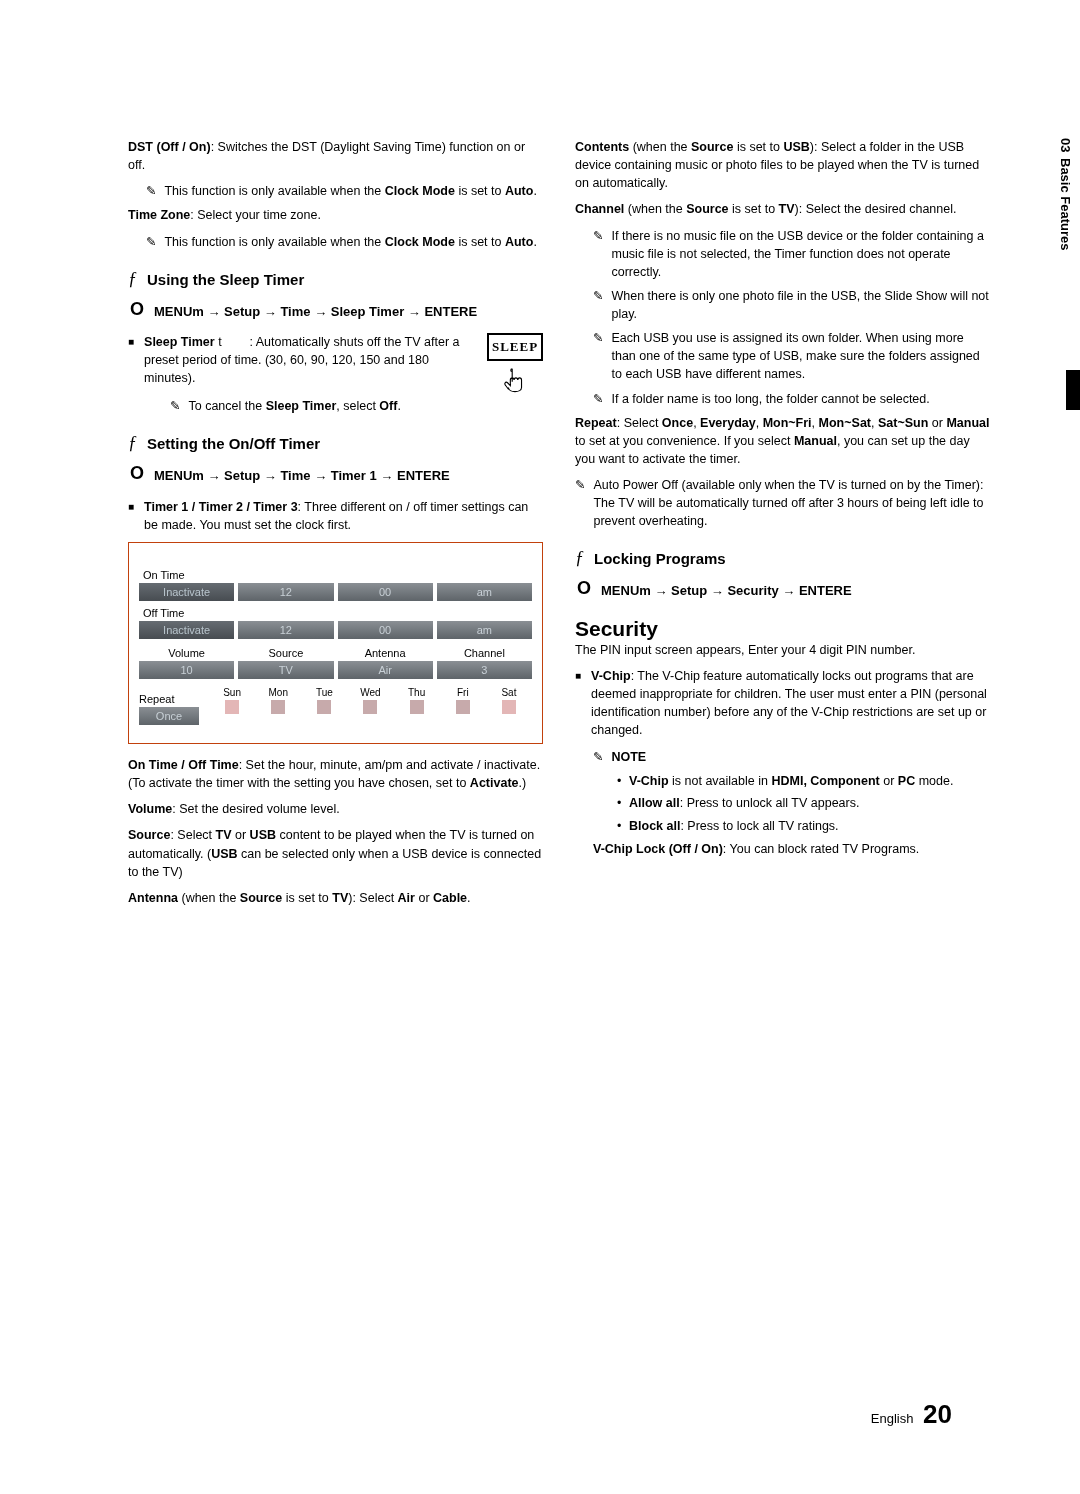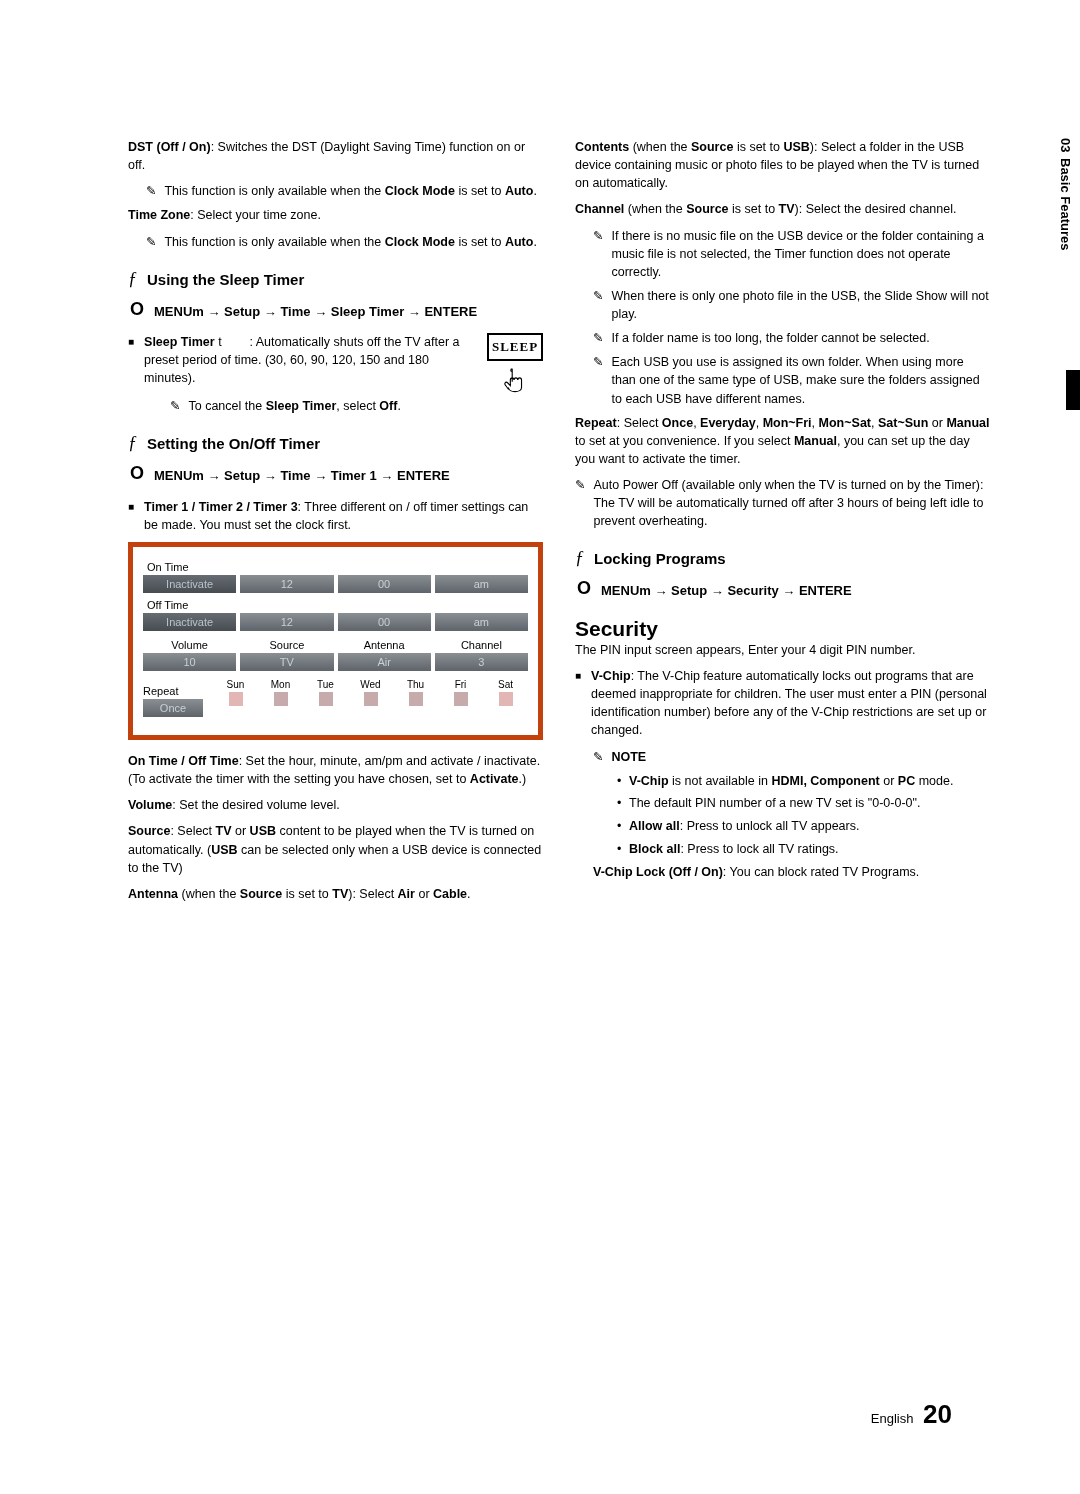--- a/index.html
+++ b/index.html
@@ -94,22 +94,22 @@
   }
   .sleepbtn .frame {
     border: 2px solid #000; border-radius: 0;
     width: 52px; height: 26px;
     display:flex; align-items:center; justify-content:center;
     font-family: serif; font-size: 13px; letter-spacing: 1px; font-weight:bold;
     margin-bottom:4px;
   }
   .sleepbtn svg { display:block; }
   .timerbox {
-    border: 5px solid #c2410c;
-    padding: 8px 10px 18px 10px;
+    border: 1px solid #c2410c;
+    padding: 20px 10px 18px 10px;
     margin: 8px 0 12px 0;
     font-size: 11px;
   }
   .tblabel { font-size: 11px; margin: 6px 0 2px 4px; }
   .tbrow { display:flex; gap:4px; margin-bottom:2px; }
   .tcell {
     background: linear-gradient(#8a8f94, #5e6469);
     color: #c8d0d6;
     flex: 1;
     text-align: center;
@@ -300,25 +300,25 @@
       <div class="tip">
           <span class="tipicon"></span>
           <span>If there is no music file on the USB device or the folder containing a music file is not selected, the Timer function does not operate correctly.</span>
         </div>
       <div class="tip">
           <span class="tipicon"></span>
           <span>When there is only one photo file in the USB, the Slide Show will not play.</span>
         </div>
       <div class="tip">
           <span class="tipicon"></span>
+          <span>Each USB you use is assigned its own folder. When using more than one of the same type of USB, make sure the folders assigned to each USB have different names.</span>
+        </div>
+      <div class="tip">
+          <span class="tipicon"></span>
           <span>If a folder name is too long, the folder cannot be selected.</span>
-        </div>
-      <div class="tip">
-          <span class="tipicon"></span>
-          <span>Each USB you use is assigned its own folder. When using more than one of the same type of USB, make sure the folders assigned to each USB have different names.</span>
         </div>
 
       <p class="para">
         <span class="bold">Repeat</span><span>: Select </span><span class="bold">Once</span><span>, </span><span class="bold">Everyday</span><span>, </span><span class="bold">Mon~Fri</span><span>, </span><span class="bold">Mon~Sat</span><span>, </span><span class="bold">Sat~Sun</span><span> or </span><span class="bold">Manual</span><span> to set at you convenience. If you select </span><span class="bold">Manual</span><span>, you can set up the day you want to activate the timer.</span>
       </p>
       <div class="tip" style="margin-left:0">
           <span class="tipicon"></span>
           <span>Auto Power Off (available only when the TV is turned on by the Timer): The TV will be automatically turned off after 3 hours of being left idle to prevent overheating.</span>
         </div>
 
@@ -338,21 +338,20 @@
         <span class="sq">■</span>
         <span><span class="bold">V-Chip</span><span>: The V-Chip feature automatically locks out programs that are deemed inappropriate for children. The user must enter a PIN (personal identification number) before any of the V-Chip restrictions are set up or changed.</span></span>
       </div>
 
       <div class="tip">
         <span class="tipicon"></span>
         <span class="bold">NOTE</span>
       </div>
       <ul class="dashlist">
         <li><span class="bold">V-Chip</span><span> is not available in </span><span class="bold">HDMI, Component</span><span> or </span><span class="bold">PC</span><span> mode.</span></li>
-        <li>The default PIN number of a new TV set is "0-0-0-0".</li>
         <li><span class="bold">Allow all</span><span>: Press to unlock all TV appears.</span></li>
         <li><span class="bold">Block all</span><span>: Press to lock all TV ratings.</span></li>
       </ul>
       <p class="para" style="margin-left:18px">
         <span class="bold">V-Chip Lock (Off / On)</span><span>: You can block rated TV Programs.</span>
       </p>
     </div>
   </div>
 
   <div class="footer">

